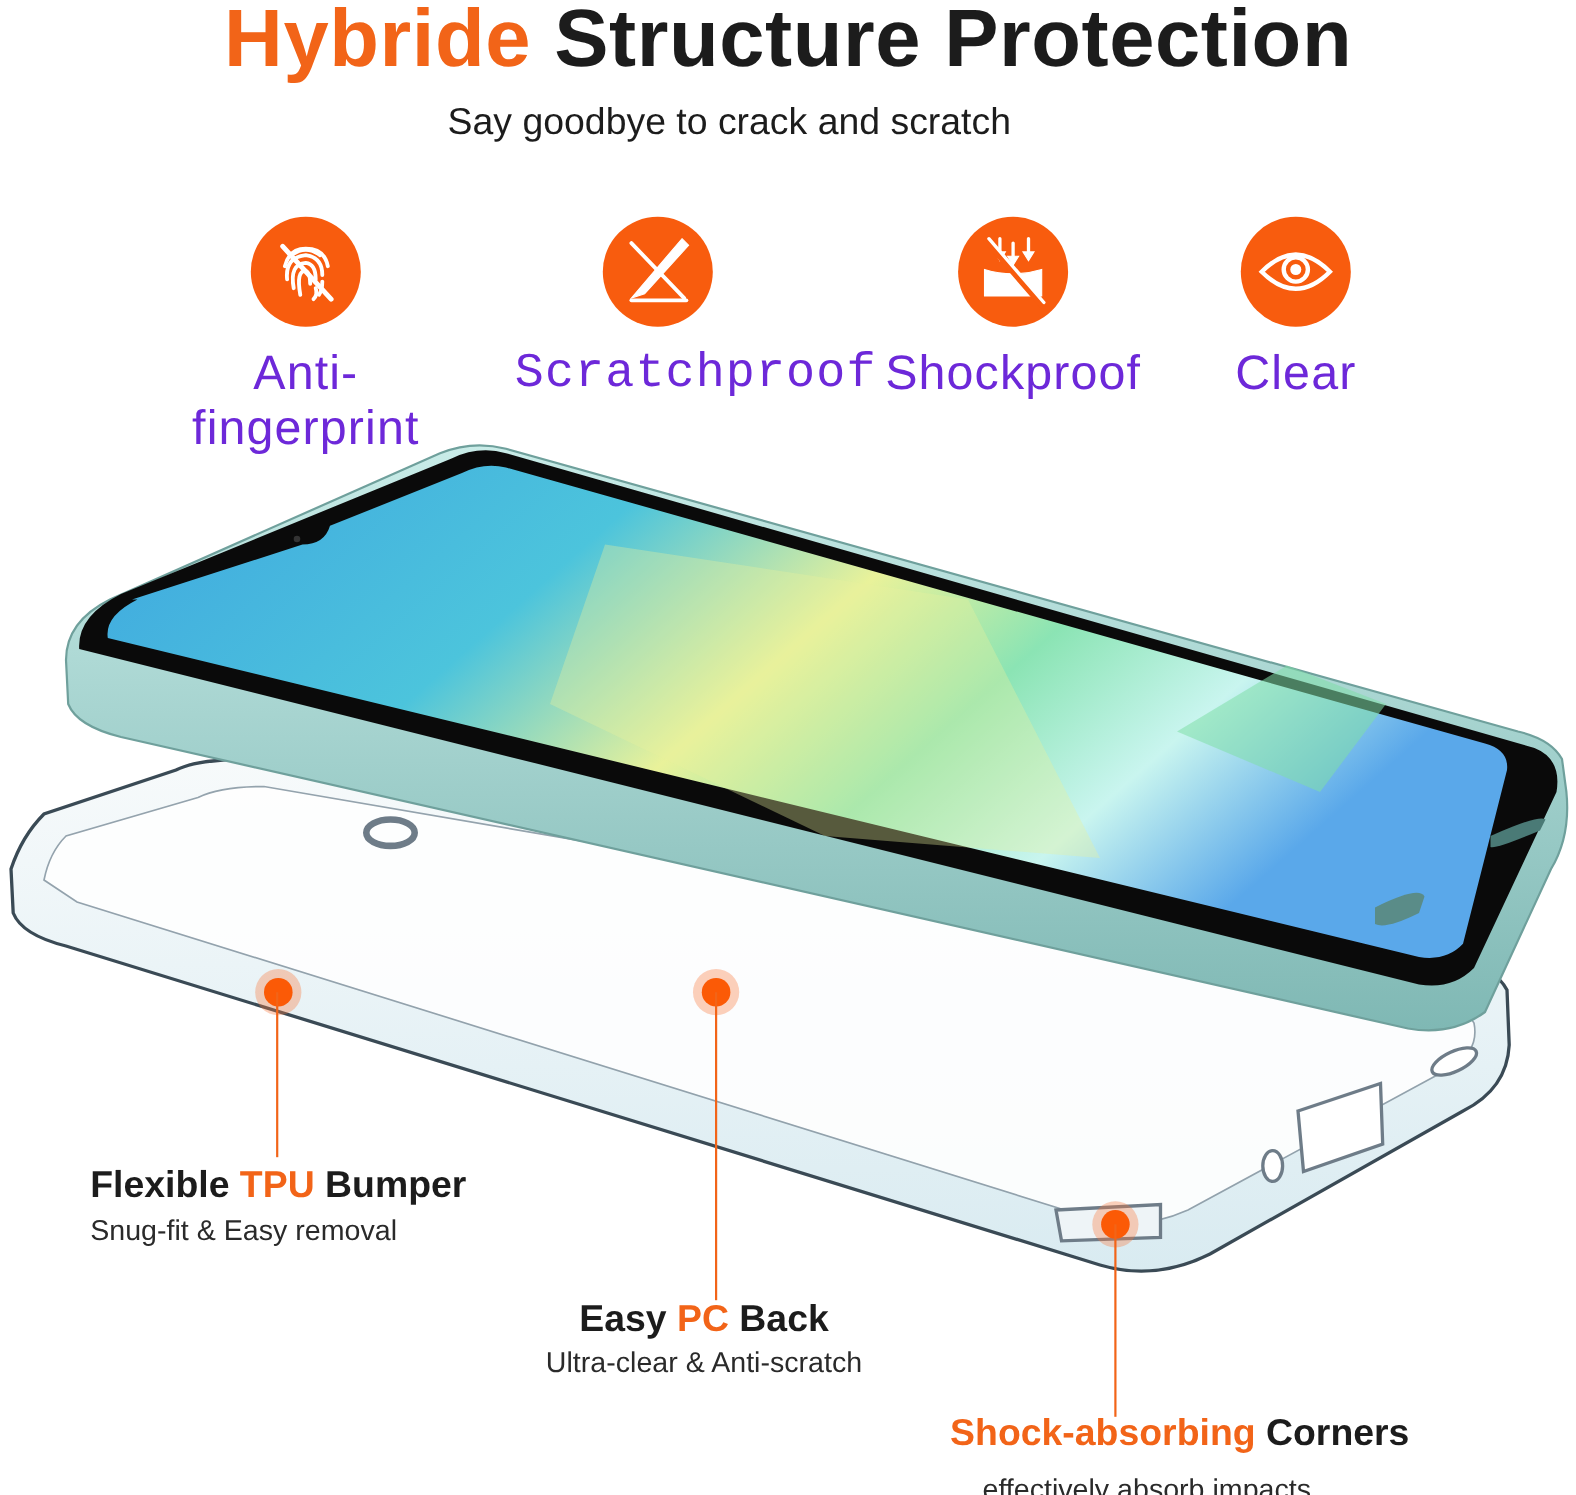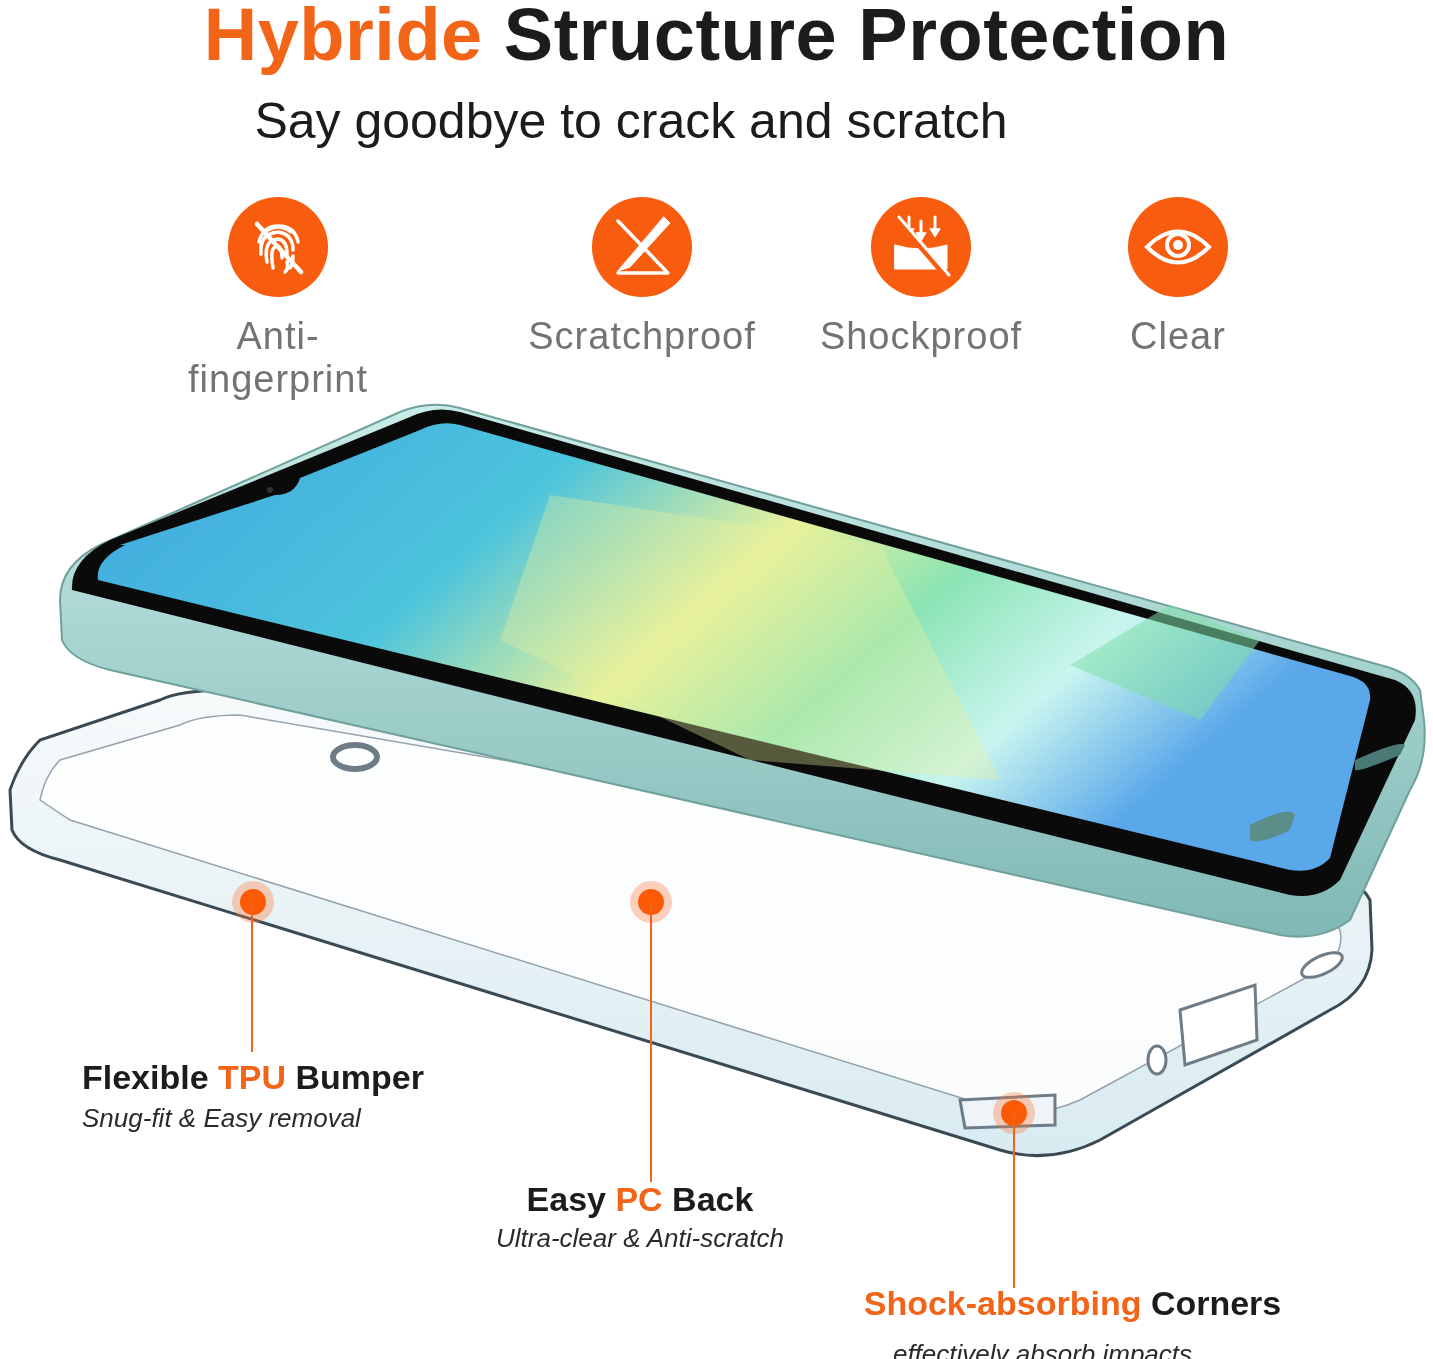--- a/index.html
+++ b/index.html
@@ -1,27 +1,27 @@
 <!DOCTYPE html>
 <html><head>
 <meta charset="utf-8">
 <style>
   html, body { margin: 0; padding: 0; background: #ffffff; }
   body { width: 1433px; height: 1359px; position: relative; overflow: hidden;
          font-family: "Liberation Sans", "DejaVu Sans", sans-serif; color: #1c1c1c; }
   .abs { position: absolute; }
   .title { left: 0; width: 1433px; top: -8px; text-align: center; font-size: 74px; font-weight: 700; letter-spacing: 0.5px; }
   .title .hl { color: #f26418; }
-  .subtitle { left: 0; width: 1262px; top: 92px; text-align: center; font-size: 50px; font-weight: 400; color: #1c1c1c; }
+  .subtitle { left: 0; width: 1262px; top: 92px; text-align: center; font-size: 34px; font-weight: 400; color: #1c1c1c; padding-left: 32px; }
   .feature { width: 260px; text-align: center; }
   .feature .circle { width: 100px; height: 100px; border-radius: 50%; background: #f85c0e; margin: 0 auto; display: flex; align-items: center; justify-content: center; }
-  .feature .label { margin-top: 18px; font-size: 38px; letter-spacing: 1px; color: #737373; }
+  .feature .label { margin-top: 18px; font-size: 44px; letter-spacing: 1px; color: #6d28d9; }
   .callout-head { font-size: 34px; font-weight: 700; white-space: nowrap; }
   .callout-head .hl { color: #f26418; }
-  .callout-sub { font-size: 26px; color: #2a2a2a; white-space: nowrap; font-style: italic; }
+  .callout-sub { font-size: 26px; color: #2a2a2a; white-space: nowrap; }
   .dot { width: 26px; height: 26px; border-radius: 50%; background: #fb5a06; box-shadow: 0 0 0 8px rgba(250, 120, 60, 0.35); }
   .vline { width: 2px; background: #f26418; }
 </style>
 </head>
 <body>
 
 <div class="abs title"><span class="hl">Hybride</span><span> Structure Protection</span></div>
 <div class="abs subtitle">Say goodbye to crack and scratch</div>
 
 <div class="abs feature" style="left:148px; top:197px;">
@@ -33,21 +33,21 @@
       <path d="M24 50 Q20 28 35 27 Q44 28 44 42"></path>
       <path d="M30 56 Q26 34 35 34 Q39 36 39 46"></path>
       <path d="M44 50 Q46 56 42 60"></path>
       <path d="M50 44 Q50 52 47 56"></path>
       <line x1="14" y1="12" x2="58" y2="60" stroke-width="4.5"></line>
     </svg>
   </div>
   <div class="label">Anti-fingerprint</div>
 </div>
 
-<div class="abs feature" style="left:512px; top:197px;">
+<div class="abs feature" style="left:468px; top:197px;font-family:Liberation Mono, monospace;">
   <div class="circle">
     <svg width="72" height="72" viewBox="0 0 72 72" fill="#fff" stroke="#fff" stroke-linecap="round">
       <line x1="12" y1="10" x2="60" y2="60" stroke-width="3.5"></line>
       <path d="M58 6 L64 12 L24 56 L12 60 Z" stroke-width="1"></path>
       <line x1="12" y1="62" x2="62" y2="62" stroke-width="3.5"></line>
     </svg>
   </div>
   <div class="label">Scratchproof</div>
 </div>
 

